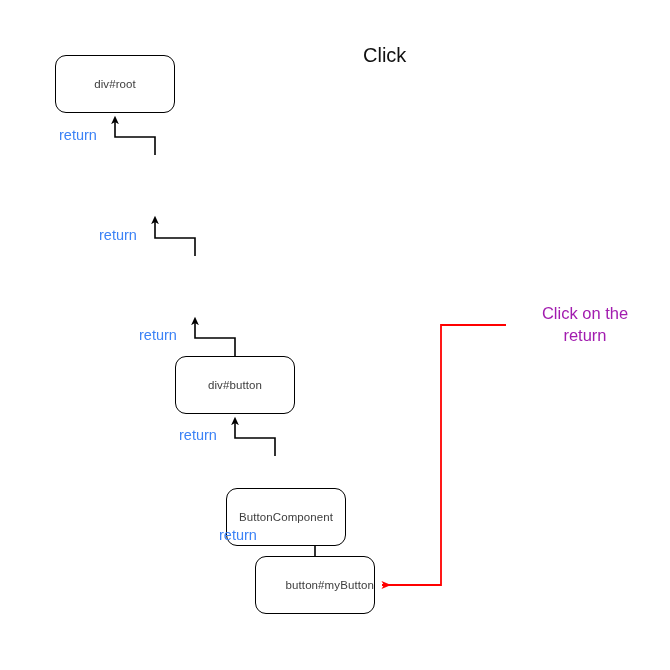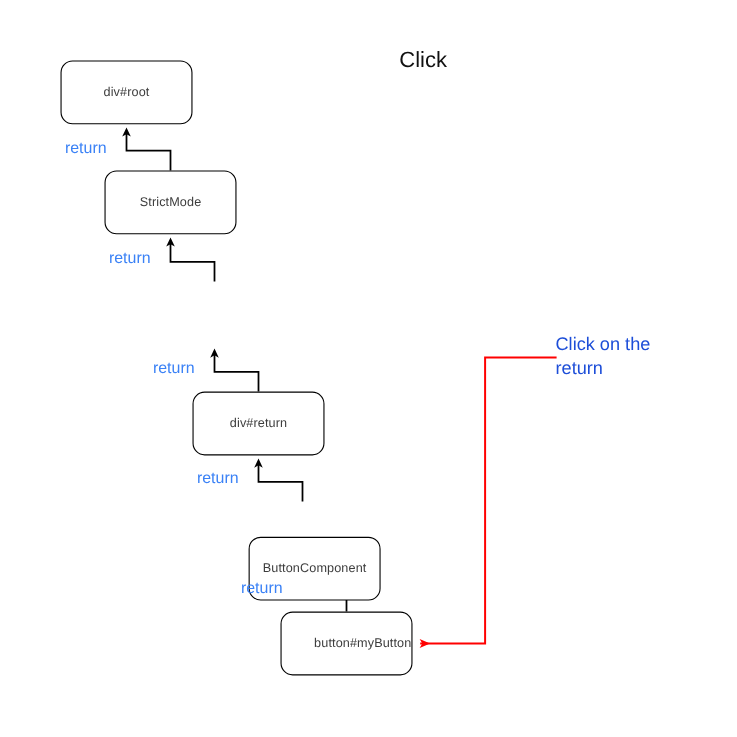--- a/index.html
+++ b/index.html
@@ -57,22 +57,22 @@
     position: absolute;
     font-family: "Liberation Sans", sans-serif;
     font-size: 20px;
     color: #111111;
     white-space: nowrap;
   }
   .annotation-text {
     position: absolute;
     font-family: "Liberation Sans", sans-serif;
     font-size: 16.5px;
-    color: #1d4ed8;
-    text-align: left;
+    color: #a21caf;
+    text-align: center;
     line-height: 1.33;
     width: 160px;
   }
 </style>
 </head>
 <body>
 
 <div id="canvas">
 
   <svg class="layer-svg" viewBox="0 0 670 670" xmlns="http://www.w3.org/2000/svg">
@@ -109,27 +109,24 @@
       <path d="M 506 325 L 441 325 L 441 585 L 382 585" fill="none" stroke="#ff0000" stroke-width="1.8" marker-end="url(#arrow-red)"></path>
     </g>
   </svg>
 
   <div class="title-text" style="left:363px; top:44px;">Click</div>
 
   <div class="node-box" style="left:55px; top:55px;">
     <span class="node-label">div#root</span>
   </div>
 
-  <div class="node-box" style="left:95px; top:155px;">
-    <span class="node-label">StrictMode</span>
-  </div>
 
 
   <div class="node-box" style="left:175px; top:356px;">
-    <span class="node-label">div#return</span>
+    <span class="node-label">div#button</span>
   </div>
 
   <div class="node-box" style="left:226px; top:456px;margin-top:32px;">
     <span class="node-label">ButtonComponent</span>
   </div>
 
   <div class="node-box" style="left:255px; top:556px;justify-content:flex-end;">
     <span class="node-label">button#myButton</span>
   </div>
 

